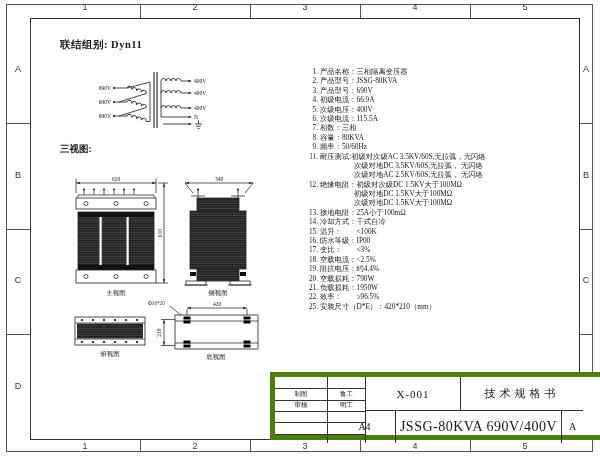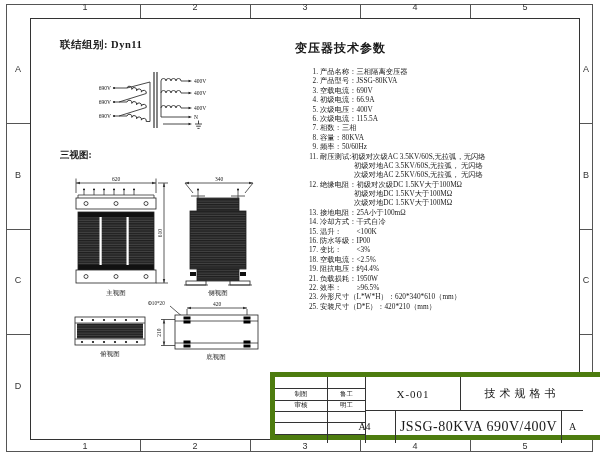--- a/index.html
+++ b/index.html
@@ -5,21 +5,21 @@
   html,body{margin:0;padding:0;background:#fff;}
   #page{position:relative;width:600px;height:457px;background:#ffffff;overflow:hidden;
         font-family:"Liberation Serif","DejaVu Serif",serif;color:#1a1a1a;}
   .abs{position:absolute;}
   .frame{position:absolute;border:1px solid #555;box-sizing:border-box;}
   .zone{position:absolute;font-size:9px;color:#333;text-align:center;
         font-family:"Liberation Sans","DejaVu Sans",sans-serif;}
   .tick{position:absolute;background:#555;}
   .h1t{font-weight:bold;font-size:10.5px;letter-spacing:.5px;text-align:center;}
   .h2t{font-weight:bold;font-size:12px;letter-spacing:1px;}
-  .h3t{font-weight:bold;font-size:9.5px;margin-top:6px;}
+  .h3t{font-weight:bold;font-size:9.5px;}
   #plist{position:absolute;left:303px;top:67px;width:272px;}
   .prow{display:flex;height:9.4px;line-height:9.4px;font-size:7.3px;white-space:pre;}
   .pnum{flex:none;width:15px;text-align:right;margin-right:2px;}
   .ptxt{flex:none;}
   .cont .ptxt{padding-left:34px;}
   #tblock{position:absolute;left:270px;top:372px;width:364px;height:68px;
           border:5px solid #4d7c0f;box-sizing:border-box;background:#fff;}
   .hl{position:absolute;background:#333;}
   .cell{position:absolute;display:flex;align-items:center;justify-content:center;
         white-space:nowrap;overflow:hidden;}
@@ -67,21 +67,20 @@
   <div class="zone" style="left:6px;top:170px;width:24px;">B</div>
   <div class="zone" style="left:6px;top:275px;width:24px;">C</div>
   <div class="zone" style="left:6px;top:381px;width:24px;">D</div>
 
   <div class="zone" style="left:577px;top:64px;width:18px;">A</div>
   <div class="zone" style="left:577px;top:170px;width:18px;">B</div>
   <div class="zone" style="left:577px;top:275px;width:18px;">C</div>
   <div class="zone" style="left:577px;top:381px;width:18px;">D</div>
 
   <div class="abs h1t" style="left:60px;top:38px;">联结组别: Dyn11</div>
-  <div class="abs h2t" style="left:295px;top:40px;">变压器技术参数</div>
   <div class="abs h3t" style="left:60px;top:143px;">三视图:</div>
 
   <svg class="abs" style="left:95px;top:58px;" width="118" height="76" viewBox="0 0 118 76">
     <g stroke="#333" stroke-width="0.9" fill="none">
 
       <line x1="19" y1="30" x2="32" y2="30"></line>
         <line x1="19" y1="44" x2="32" y2="44"></line>
         <line x1="19" y1="58" x2="32" y2="58"></line>
 
       <g transform="translate(32,30) rotate(16)">
@@ -271,43 +270,43 @@
       <text x="90" y="137" font-size="5.2" stroke="none">Φ10*20</text>
       <text x="159" y="137.5" font-size="5.5" text-anchor="middle" stroke="none">420</text>
       <text x="103" y="164.5" font-size="5.5" text-anchor="middle" stroke="none" transform="rotate(-90 103 164.5)">210</text>
       <text x="158" y="191" font-size="6.5" text-anchor="middle" stroke="none">底视图</text>
     </g>
   </svg>
 
   <div id="plist">
     <div class="prow"><span class="pnum">1.</span><span class="ptxt">产品名称：三相隔离变压器</span></div>
     <div class="prow"><span class="pnum">2.</span><span class="ptxt">产品型号：JSSG-80KVA</span></div>
-    <div class="prow"><span class="pnum">3.</span><span class="ptxt">空载电流：690V</span></div>
+    <div class="prow"><span class="pnum">3.</span><span class="ptxt">产品型号：690V</span></div>
     <div class="prow"><span class="pnum">4.</span><span class="ptxt">初级电流：66.9A</span></div>
     <div class="prow"><span class="pnum">5.</span><span class="ptxt">次级电压：400V</span></div>
     <div class="prow"><span class="pnum">6.</span><span class="ptxt">次级电流：115.5A</span></div>
     <div class="prow"><span class="pnum">7.</span><span class="ptxt">相数：三相</span></div>
     <div class="prow"><span class="pnum">8.</span><span class="ptxt">容量：80KVA</span></div>
     <div class="prow"><span class="pnum">9.</span><span class="ptxt">频率：50/60Hz</span></div>
     <div class="prow"><span class="pnum">11.</span><span class="ptxt">耐压测试:初级对次级AC 3.5KV/60S,无拉弧，无闪络</span></div>
-    <div class="prow cont"><span class="pnum"></span><span class="ptxt">初级对地AC 3.5KV/60S,无拉弧， 无闪络</span></div>
+    <div class="prow cont"><span class="pnum"></span><span class="ptxt">次级对地DC 3.5KV/60S,无拉弧， 无闪络</span></div>
     <div class="prow cont"><span class="pnum"></span><span class="ptxt">次级对地AC 2.5KV/60S,无拉弧， 无闪络</span></div>
     <div class="prow"><span class="pnum">12.</span><span class="ptxt">绝缘电阻：初级对次级DC 1.5KV大于100MΩ</span></div>
     <div class="prow cont"><span class="pnum"></span><span class="ptxt">初级对地DC 1.5KV大于100MΩ</span></div>
     <div class="prow cont"><span class="pnum"></span><span class="ptxt">次级对地DC 1.5KV大于100MΩ</span></div>
     <div class="prow"><span class="pnum">13.</span><span class="ptxt">接地电阻：25A小于100mΩ</span></div>
     <div class="prow"><span class="pnum">14.</span><span class="ptxt">冷却方式：干式自冷</span></div>
     <div class="prow"><span class="pnum">15.</span><span class="ptxt">温升：　　&lt;100K</span></div>
     <div class="prow"><span class="pnum">16.</span><span class="ptxt">防水等级：IP00</span></div>
     <div class="prow"><span class="pnum">17.</span><span class="ptxt">变比：　　&lt;3%</span></div>
     <div class="prow"><span class="pnum">18.</span><span class="ptxt">空载电流：&lt;2.5%</span></div>
     <div class="prow"><span class="pnum">19.</span><span class="ptxt">阻抗电压：约4.4%</span></div>
+    <div class="prow"><span class="pnum">20.</span><span class="ptxt">空载损耗：790W</span></div>
     <div class="prow"><span class="pnum">21.</span><span class="ptxt">负载损耗：1950W</span></div>
     <div class="prow"><span class="pnum">22.</span><span class="ptxt">效率：　　≥96.5%</span></div>
-    <div class="prow"><span class="pnum">23.</span><span class="ptxt">外形尺寸（L*W*H）：620*340*610（mm）</span></div>
     <div class="prow"><span class="pnum">25.</span><span class="ptxt">安装尺寸（D*E）：420*210（mm）</span></div>
   </div>
 
   <div id="tblock">
     <div class="hl" style="left:0;top:11px;width:90px;height:1px;"></div>
     <div class="hl" style="left:0;top:23px;width:90px;height:1px;"></div>
     <div class="hl" style="left:0;top:34px;width:90px;height:1px;"></div>
     <div class="hl" style="left:0;top:45px;width:90px;height:1px;"></div>
     <div class="hl" style="left:0;top:57px;width:90px;height:1px;"></div>
     <div class="hl" style="left:52px;top:0;width:1px;height:66px;"></div>

